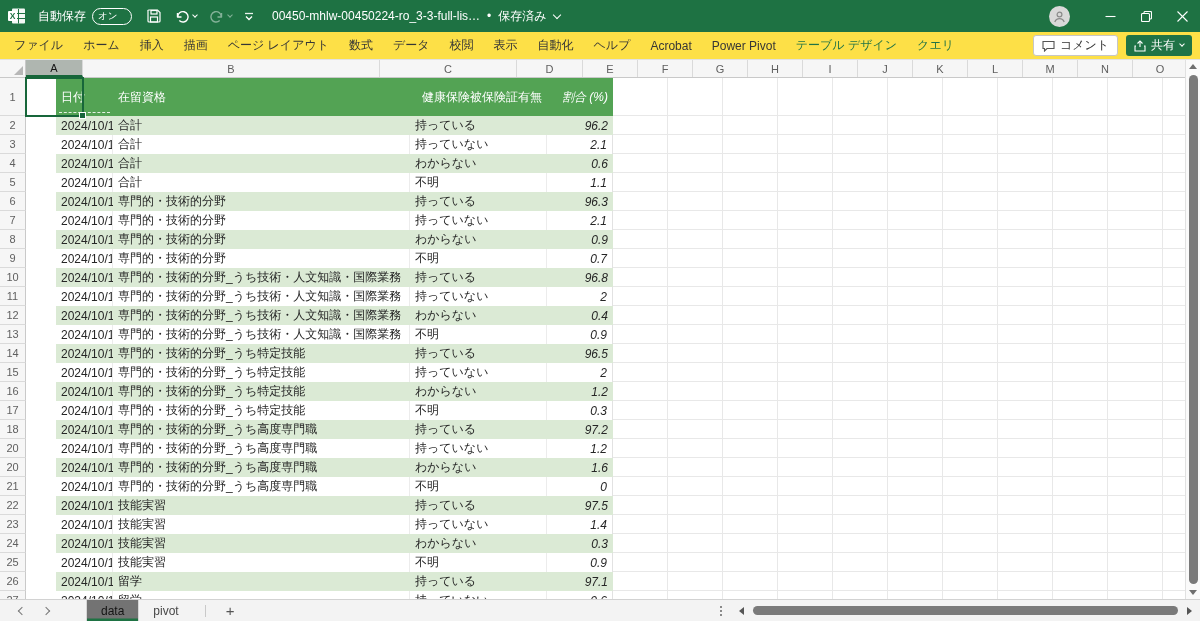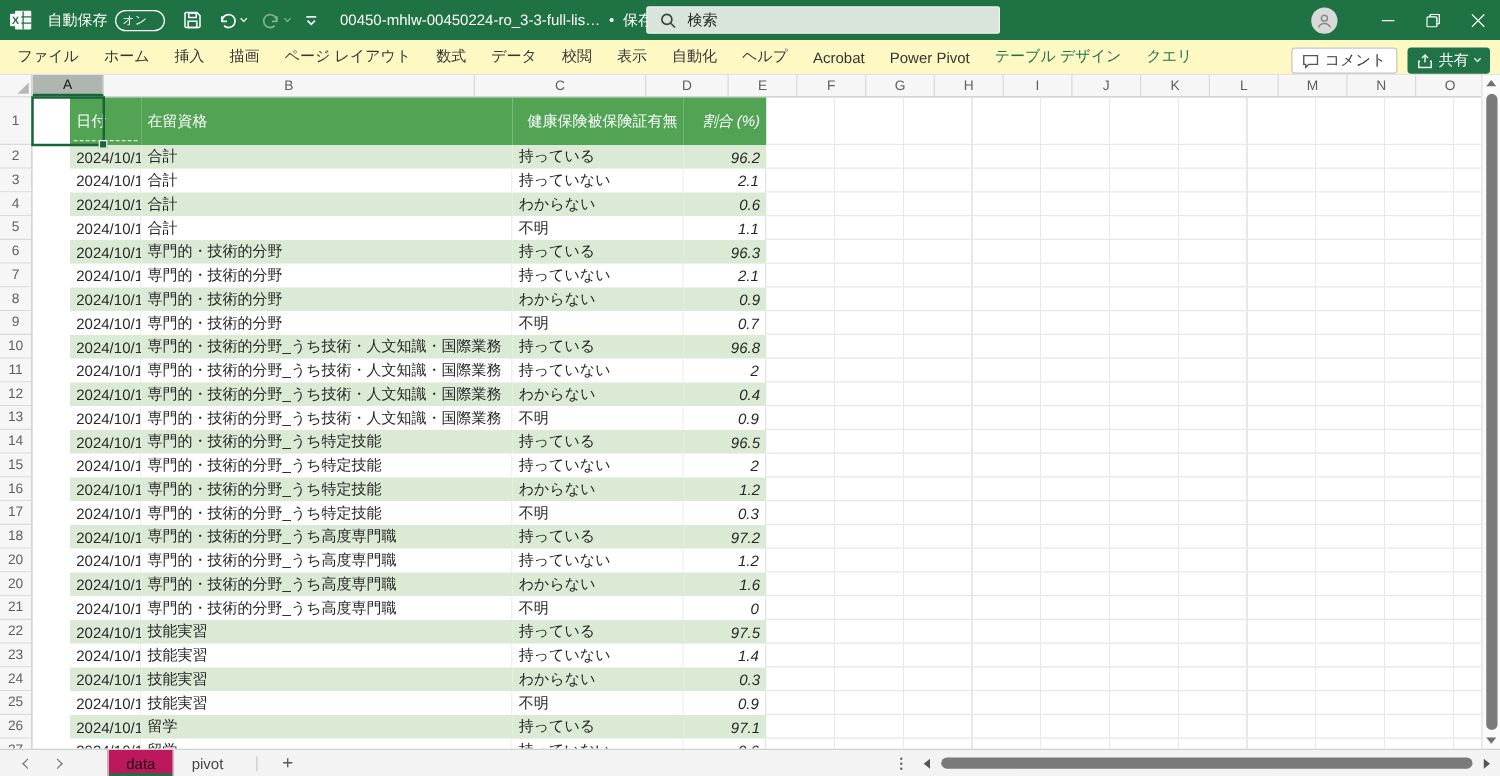--- a/index.html
+++ b/index.html
@@ -18,21 +18,21 @@
   .dim { opacity:.45; }
   .chev { width:6px; height:6px; border-right:1.4px solid currentColor; border-bottom:1.4px solid currentColor; transform:rotate(45deg); display:inline-block; }
   .chev.tiny { width:4px; height:4px; margin-top:-3px; }
   .tb-title { display:flex; align-items:center; gap:7px; font-size:12px; margin-left:18px; white-space:nowrap; }
   .searchbox { position:absolute; left:517px; top:5px; width:283px; height:22px; background:#d9e4db; border:1px solid #eef3ef; border-radius:2px; display:flex; align-items:center; gap:9px; padding-left:10px; color:#252a24; font-size:12px; }
   .tb-right { margin-left:auto; display:flex; align-items:center; height:100%; }
   .avatar { width:21px; height:21px; border-radius:50%; background:#d9d9d9; display:flex; align-items:center; justify-content:center; margin-right:22px; }
   .wbtn { width:36px; height:32px; display:flex; align-items:center; justify-content:center; }
 
   
-  .ribbonbar { height:28px; background:#fef9c3; display:flex; align-items:flex-end; padding-left:4px; border-bottom:1px solid #e2e2e2; }
+  .ribbonbar { height:28px; background:#fde047; display:flex; align-items:center; padding-left:4px; border-bottom:1px solid #e2e2e2; }
   .rtab { font-size:12px; color:#363636; padding:0 10px; height:100%; display:flex; align-items:center; white-space:nowrap; cursor:default; }
   .rtab.ctx { color:#217346; }
   .ribbon-right { margin-left:auto; display:flex; gap:8px; margin-right:8px; align-items:center; }
   .btn-comments { height:21px; border:1px solid #c6c6c6; border-radius:3px; background:#fff; display:flex; align-items:center; gap:5px; padding:0 8px; font-size:12px; color:#333; }
   .btn-share { height:21px; border-radius:3px; background:#1f7346; color:#fff; display:flex; align-items:center; gap:5px; padding:0 8px; font-size:12px; }
 
   
   .grid { position:absolute; top:60px; left:0; width:1200px; height:539px; overflow:hidden; background:#fff; }
   .colheads { display:flex; height:18px; background:#f6f6f6; border-bottom:1px solid #c9c9c9; width:1185px; }
   .corner { width:26px; height:100%; border-right:1px solid #c9c9c9; position:relative; background:#f6f6f6; flex:none; }
@@ -65,21 +65,21 @@
   .tri-down { border-left:4px solid transparent; border-right:4px solid transparent; border-top:5px solid #6f6f6f; }
   .vs-thumb { width:9px; flex:1; margin:2px 0; background:#7a7a7a; border-radius:5px; }
 
   
   .sheetbar { position:absolute; bottom:0; left:0; height:22px; width:1200px; background:#f3f3f3; border-top:1px solid #d2d2d2; display:flex; align-items:center; }
   .snav { width:24px; height:100%; display:flex; align-items:center; justify-content:center; color:#777; }
   .chev-l { width:6px; height:6px; border-left:1.4px solid currentColor; border-bottom:1.4px solid currentColor; transform:rotate(45deg); }
   .chev-r { width:6px; height:6px; border-right:1.4px solid currentColor; border-top:1.4px solid currentColor; transform:rotate(45deg); }
   .sheet-tabs { display:flex; height:100%; margin-left:28px; }
   .sheet-tab { height:100%; padding:0 14px; font-size:12px; display:flex; align-items:center; color:#474747; cursor:default; }
-  .sheet-tab.active { background:#be185d; color:#141414; border-left:1px solid #d6d6d6; border-right:1px solid #d6d6d6; box-shadow:inset 0 -2.5px 0 #1e7243; }
+  .sheet-tab.active { background:#737373; color:#141414; border-left:1px solid #d6d6d6; border-right:1px solid #d6d6d6; box-shadow:inset 0 -2.5px 0 #1e7243; }
   .tabdiv { width:1px; height:12px; background:#c9c9c9; margin:0 12px; }
   .addsheet { font-size:15px; color:#555; padding:0 8px; }
   .hgroup { margin-left:auto; display:flex; align-items:center; margin-right:8px; gap:9px; }
   .dots { display:flex; flex-direction:column; gap:2px; margin-right:8px; }
   .dots i { width:2px; height:2px; background:#666; border-radius:50%; }
   .tri-left { border-top:4px solid transparent; border-bottom:4px solid transparent; border-right:5px solid #555; }
   .tri-right { border-top:4px solid transparent; border-bottom:4px solid transparent; border-left:5px solid #555; }
   .htrack { width:425px; height:11px; display:flex; align-items:center; }
   .hthumb { height:9px; width:100%; border-radius:5px; background:#7a7a7a; }
 </style>
@@ -131,29 +131,20 @@
         <path d="M1 2.5 h8" opacity=".9"></path>
         <path d="M2 5.5 l3 3 l3 -3"></path>
       </svg>
     </span>
   </div>
   <div class="tb-title">
     <span>00450-mhlw-00450224-ro_3-3-full-lis…</span>
     <span>•</span>
     <span>保存済み</span>
     <span class="chev" style="margin-top:-3px;"></span>
-  </div>
-  <div class="searchbox">
-    <span style="display:flex;">
-      <svg width="13" height="13" viewBox="0 0 13 13" fill="none" stroke="#3a3f3a" stroke-width="1.3">
-        <circle cx="5.5" cy="5.5" r="4"></circle>
-        <line x1="8.6" y1="8.6" x2="12" y2="12"></line>
-      </svg>
-    </span>
-    <span>検索</span>
   </div>
   <div class="tb-right">
     <span class="avatar">
       <svg width="13" height="13" viewBox="0 0 13 13" fill="none" stroke="#8a8a8a" stroke-width="1.2">
         <circle cx="6.5" cy="4.5" r="2.4"></circle>
         <path d="M1.8 12 a5 5 0 0 1 9.4 0"></path>
       </svg>
     </span>
     <span class="wbtn">
       <svg width="11" height="11" viewBox="0 0 11 11" stroke="#fff" stroke-width="1.1">

